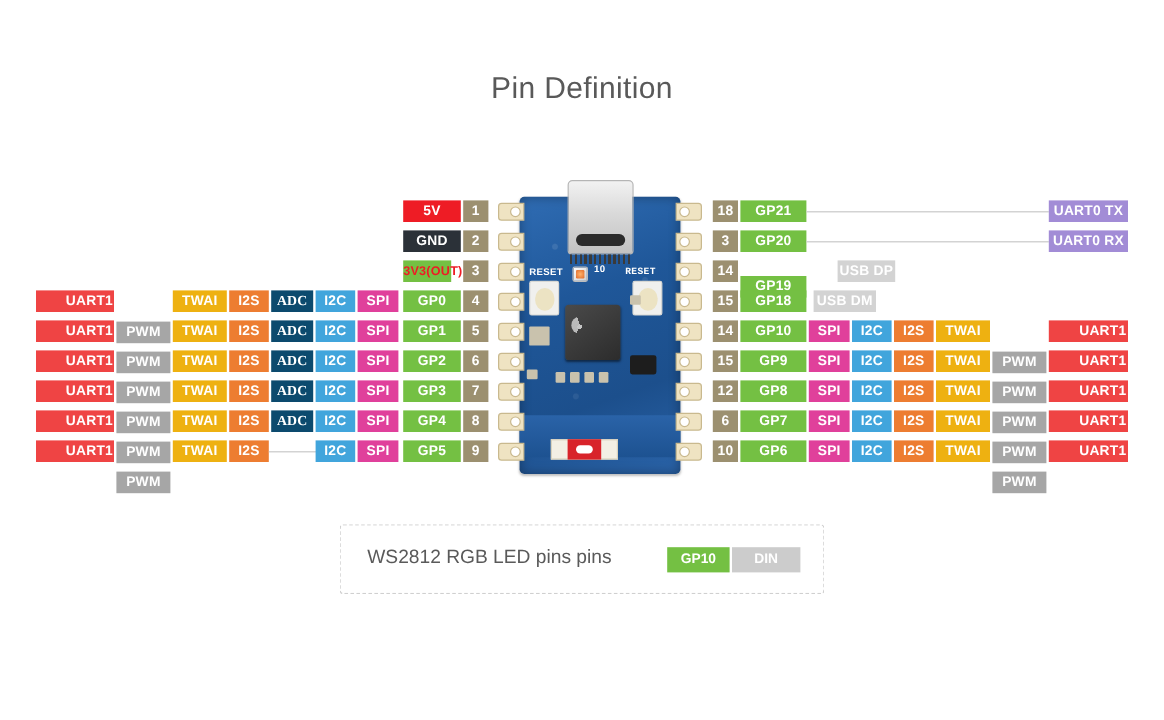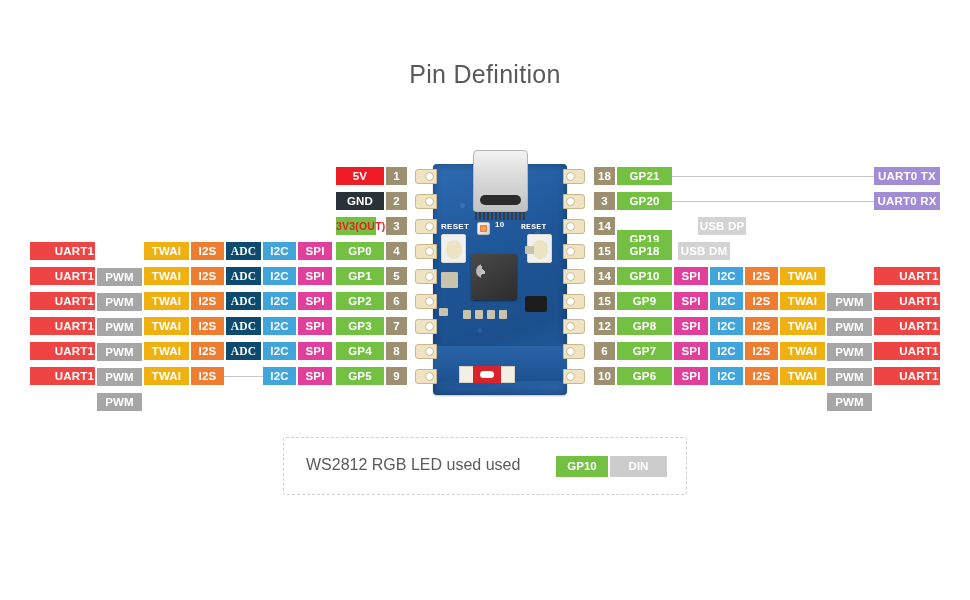--- a/index.html
+++ b/index.html
@@ -293,17 +293,17 @@
     <div class="chip c-uart1" style="left: 874px; top: 342px; width: 66px;">UART1</div>
     <div class="chip c-num" style="left: 594px; top: 367px; width: 21px;">10</div>
     <div class="chip c-gp" style="left: 617px; top: 367px; width: 55px;">GP6</div>
     <div class="chip c-spi" style="left: 674px; top: 367px; width: 34px;">SPI</div>
     <div class="chip c-i2c" style="left: 710px; top: 367px; width: 33px;">I2C</div>
     <div class="chip c-i2s" style="left: 745px; top: 367px; width: 33px;">I2S</div>
     <div class="chip c-twai" style="left: 780px; top: 367px; width: 45px;">TWAI</div>
     <div class="chip c-pwm" style="left: 827px; top: 367px; width: 45px;">PWM</div>
     <div class="chip c-uart1" style="left: 874px; top: 367px; width: 66px;">UART1</div>
     <div class="legend">
-      <div class="legend-text">WS2812 RGB LED used used</div>
+      <div class="legend-text">WS2812 RGB LED pins pins</div>
       <div class="legend-chip c-gp" style="left:272px;width:52px;">GP10</div>
       <div class="legend-chip c-din" style="left:326px;width:57px;">DIN</div>
     </div>
   </div>
 
 </body></html>

